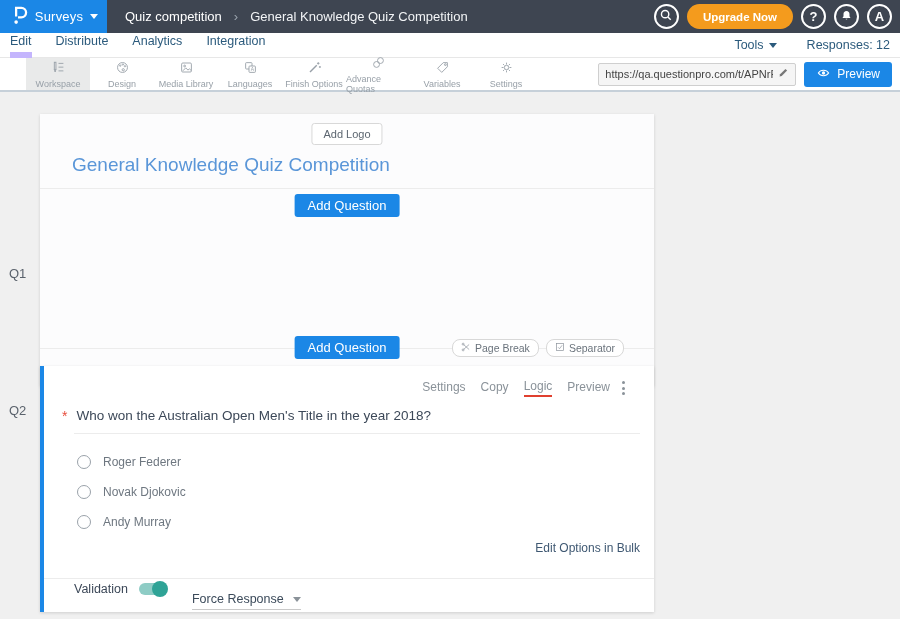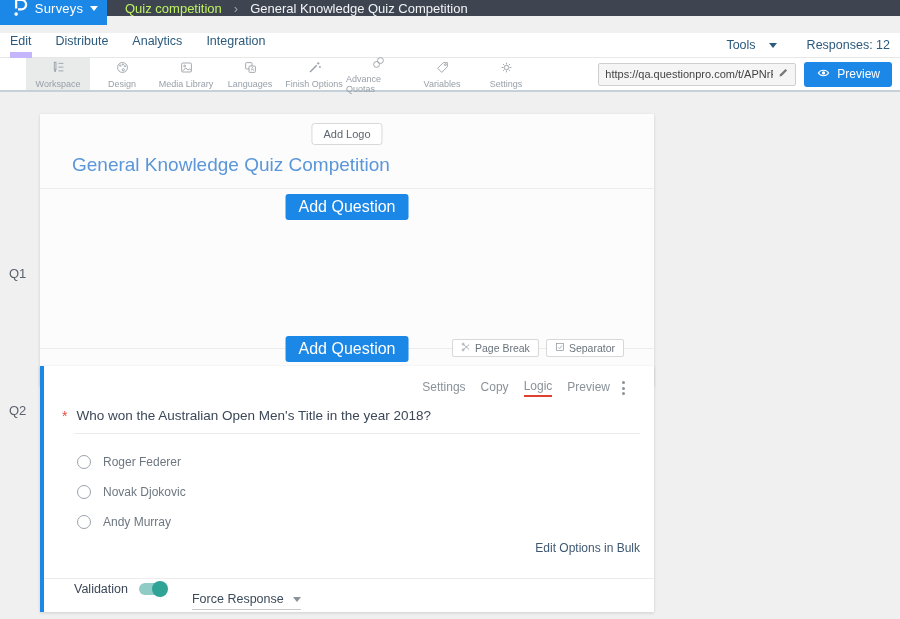--- a/index.html
+++ b/index.html
@@ -1,45 +1,45 @@
 <!DOCTYPE html>
 <html><head>
 <meta charset="utf-8">
 <style>
   * { box-sizing: border-box; margin: 0; padding: 0; }
   html,body { width:900px; height:619px; overflow:hidden;
     font-family:"Liberation Sans", sans-serif; background:#f0f0f0; }
 
   
-  .topbar { position:absolute; top:0; left:0; width:900px; height:16px;
+  .topbar { position:absolute; top:0; left:0; width:900px; height:33px;
     background:#3e4551; display:flex; align-items:center; z-index:5; }
   .logo-area { width:107px; height:33px; background:#1b87e6; color:#fff;
     display:flex; align-items:center; justify-content:center; gap:7px; cursor:pointer; }
   .logo-area .product { font-size:13px; letter-spacing:.2px; }
   .caret-down { width:0; height:0; border-left:4px solid transparent;
     border-right:4px solid transparent; border-top:5px solid #fff; display:inline-block; }
   .breadcrumb { display:flex; align-items:center; gap:12px; margin-left:18px; font-size:13px; }
-  .bc-parent { color:#bef264; cursor:pointer;text-align:right; }
+  .bc-parent { color:#ffffff; cursor:pointer;text-align:right; }
   .bc-sep { color:#9aa3ad; font-size:13px; }
   .bc-current { color:#f2f4f6; }
   .topbar-right { margin-left:auto; display:flex; align-items:center; gap:8px; padding-right:8px; }
   .circle-btn { width:25px; height:25px; border:2px solid #fff; border-radius:50%;
     display:flex; align-items:center; justify-content:center; color:#fff;
     font-size:13px; font-weight:bold; background:transparent; cursor:pointer; }
   .upgrade-btn { background:#f49b1d; color:#fff; border:none; border-radius:13px;
     height:25px; padding:0 16px; font-size:11.5px; font-weight:bold; cursor:pointer; }
 
   
   .navrow { position:absolute; top:33px; left:0; width:900px; height:25px; background:#fff;
     display:flex; align-items:center; font-size:12.5px; border-bottom:1px solid #e7e7e7; }
   .tabs { display:flex; gap:24px; padding-left:10px; }
   .tab { color:#2b5a7c; padding:3px 0 4px; cursor:pointer; }
   .tab.active { border-bottom:8px solid #c4b5fd; font-weight:normal; }
   .nav-right { margin-left:auto; display:flex; align-items:center; gap:30px; padding-right:10px; color:#2b5a7c; }
-  .tools { display:flex; align-items:center; gap:13px; cursor:pointer; }
+  .tools { display:flex; align-items:center; gap:5px; cursor:pointer; }
   .caret-down-dark { width:0; height:0; border-left:4px solid transparent;
     border-right:4px solid transparent; border-top:5px solid #2b5a7c; display:inline-block; }
 
   
   .toolbar { position:absolute; top:58px; left:0; width:900px; height:34px; background:#fff;
     border-bottom:2px solid #c6d0d9; display:flex; align-items:stretch; padding-left:26px; }
   .tool-item { width:64px; display:flex; flex-direction:column; align-items:center;
     justify-content:center; gap:2px; color:#98a0a8; font-size:9px; cursor:pointer; }
   .tool-item.selected { background:#e9eaea; }
   .tool-item svg { stroke:#98a0a8; fill:none; stroke-width:1.2; }
@@ -61,29 +61,29 @@
     box-shadow:0 1px 3px rgba(0,0,0,.14); }
   #card1 { top:20px; height:272px; }
   #card2 { top:272px; height:246px; background:#fff; border-left:4px solid #1b87e6; }
 
   .add-logo-btn { position:absolute; top:9px; left:50%; transform:translateX(-50%);
     background:#fff; border:1px solid #d8d8d8; border-radius:3px; font-size:11px;
     color:#5c6670; padding:4px 11px; cursor:pointer; }
   .survey-title { position:absolute; top:40px; left:32px; font-size:19px; color:#5a96d8; }
   .hdiv { position:absolute; left:0; right:0; border-top:1px solid #ececec; }
   #div1 { top:74px; } #div2 { top:234px; }
-  .add-question-btn { background:#1b87e6; color:#fff; font-size:16px; border:none;
+  .add-question-btn { background:#1b87e6; color:#fff; font-size:13px; border:none;
     border-radius:3px; padding:4px 13px; cursor:pointer; }
   #add-q-top { position:absolute; top:80px; left:50%; transform:translateX(-50%); }
   #add-q-bottom { position:absolute; top:222px; left:50%; transform:translateX(-50%); }
   .sports-bar { position:absolute; top:150px; left:33px; width:548px; height:19px;
     background:#2c3e50; color:#fff; font-size:12px; font-weight:bold;
     display:flex; align-items:center; padding-left:11px; cursor:text; }
   .pb-sep { position:absolute; top:225px; right:30px; display:flex; gap:7px; }
-  .mini-btn { background:#fff; border:1px solid #d8d8d8; border-radius:2px; font-size:10.5px;
+  .mini-btn { background:#fff; border:1px solid #d8d8d8; border-radius:8px; font-size:10.5px;
     color:#6a737c; padding:2px 8px; display:flex; align-items:center; gap:4px; cursor:pointer; }
   .mini-btn svg { stroke:#8a929a; fill:none; stroke-width:1.1; }
 
   
   .actions { position:absolute; top:13px; right:44px; display:flex; align-items:center;
     gap:15px; font-size:12px; color:#8a9299; }
   .action { cursor:pointer; padding-bottom:2px; }
   .action.active { border-bottom:2px solid #e0402f; }
   .dots-menu { position:absolute; top:12px; right:26px; display:flex; flex-direction:column;
     gap:2.5px; padding:3px; cursor:pointer; }
@@ -125,20 +125,45 @@
       </svg>
     </span>
     <span class="product">Surveys</span>
     <span class="caret-down"></span>
   </div>
   <div class="breadcrumb">
     <span class="bc-parent">Quiz competition</span>
     <span class="bc-sep">›</span>
     <span class="bc-current">General Knowledge Quiz Competition</span>
   </div>
+  <div class="topbar-right">
+    <div class="circle-btn">
+      <span>
+        <svg width="14" height="14" viewBox="0 0 16 16">
+          <circle cx="7" cy="7" r="4.2" stroke="#fff" stroke-width="1.6" fill="none"></circle>
+          <line x1="10.2" y1="10.2" x2="13.4" y2="13.4" stroke="#fff" stroke-width="1.6"></line>
+        </svg>
+      </span>
+    </div>
+    <button class="upgrade-btn">Upgrade Now</button>
+    <div class="circle-btn">
+      <span>?</span>
+    </div>
+    <div class="circle-btn">
+      <span>
+        <svg width="13" height="13" viewBox="0 0 20 20">
+          <path d="M10 3 c-2.8 0 -4.6 2 -4.6 4.8 v3.4 l-1.6 2.5 h12.4 l-1.6 -2.5 V7.8 C14.6 5 12.8 3 10 3 Z" fill="#fff"></path>
+          <path d="M8.5 15 a1.6 1.6 0 0 0 3 0 Z" fill="#fff"></path>
+        </svg>
+      </span>
+    </div>
+    <div class="circle-btn">
+      <span>A</span>
+    </div>
+  </div>
 </div>
 
 <div class="navrow">
   <div class="tabs">
     <span class="tab active">Edit</span>
     <span class="tab">Distribute</span>
     <span class="tab">Analytics</span>
     <span class="tab">Integration</span>
   </div>
   <div class="nav-right">

